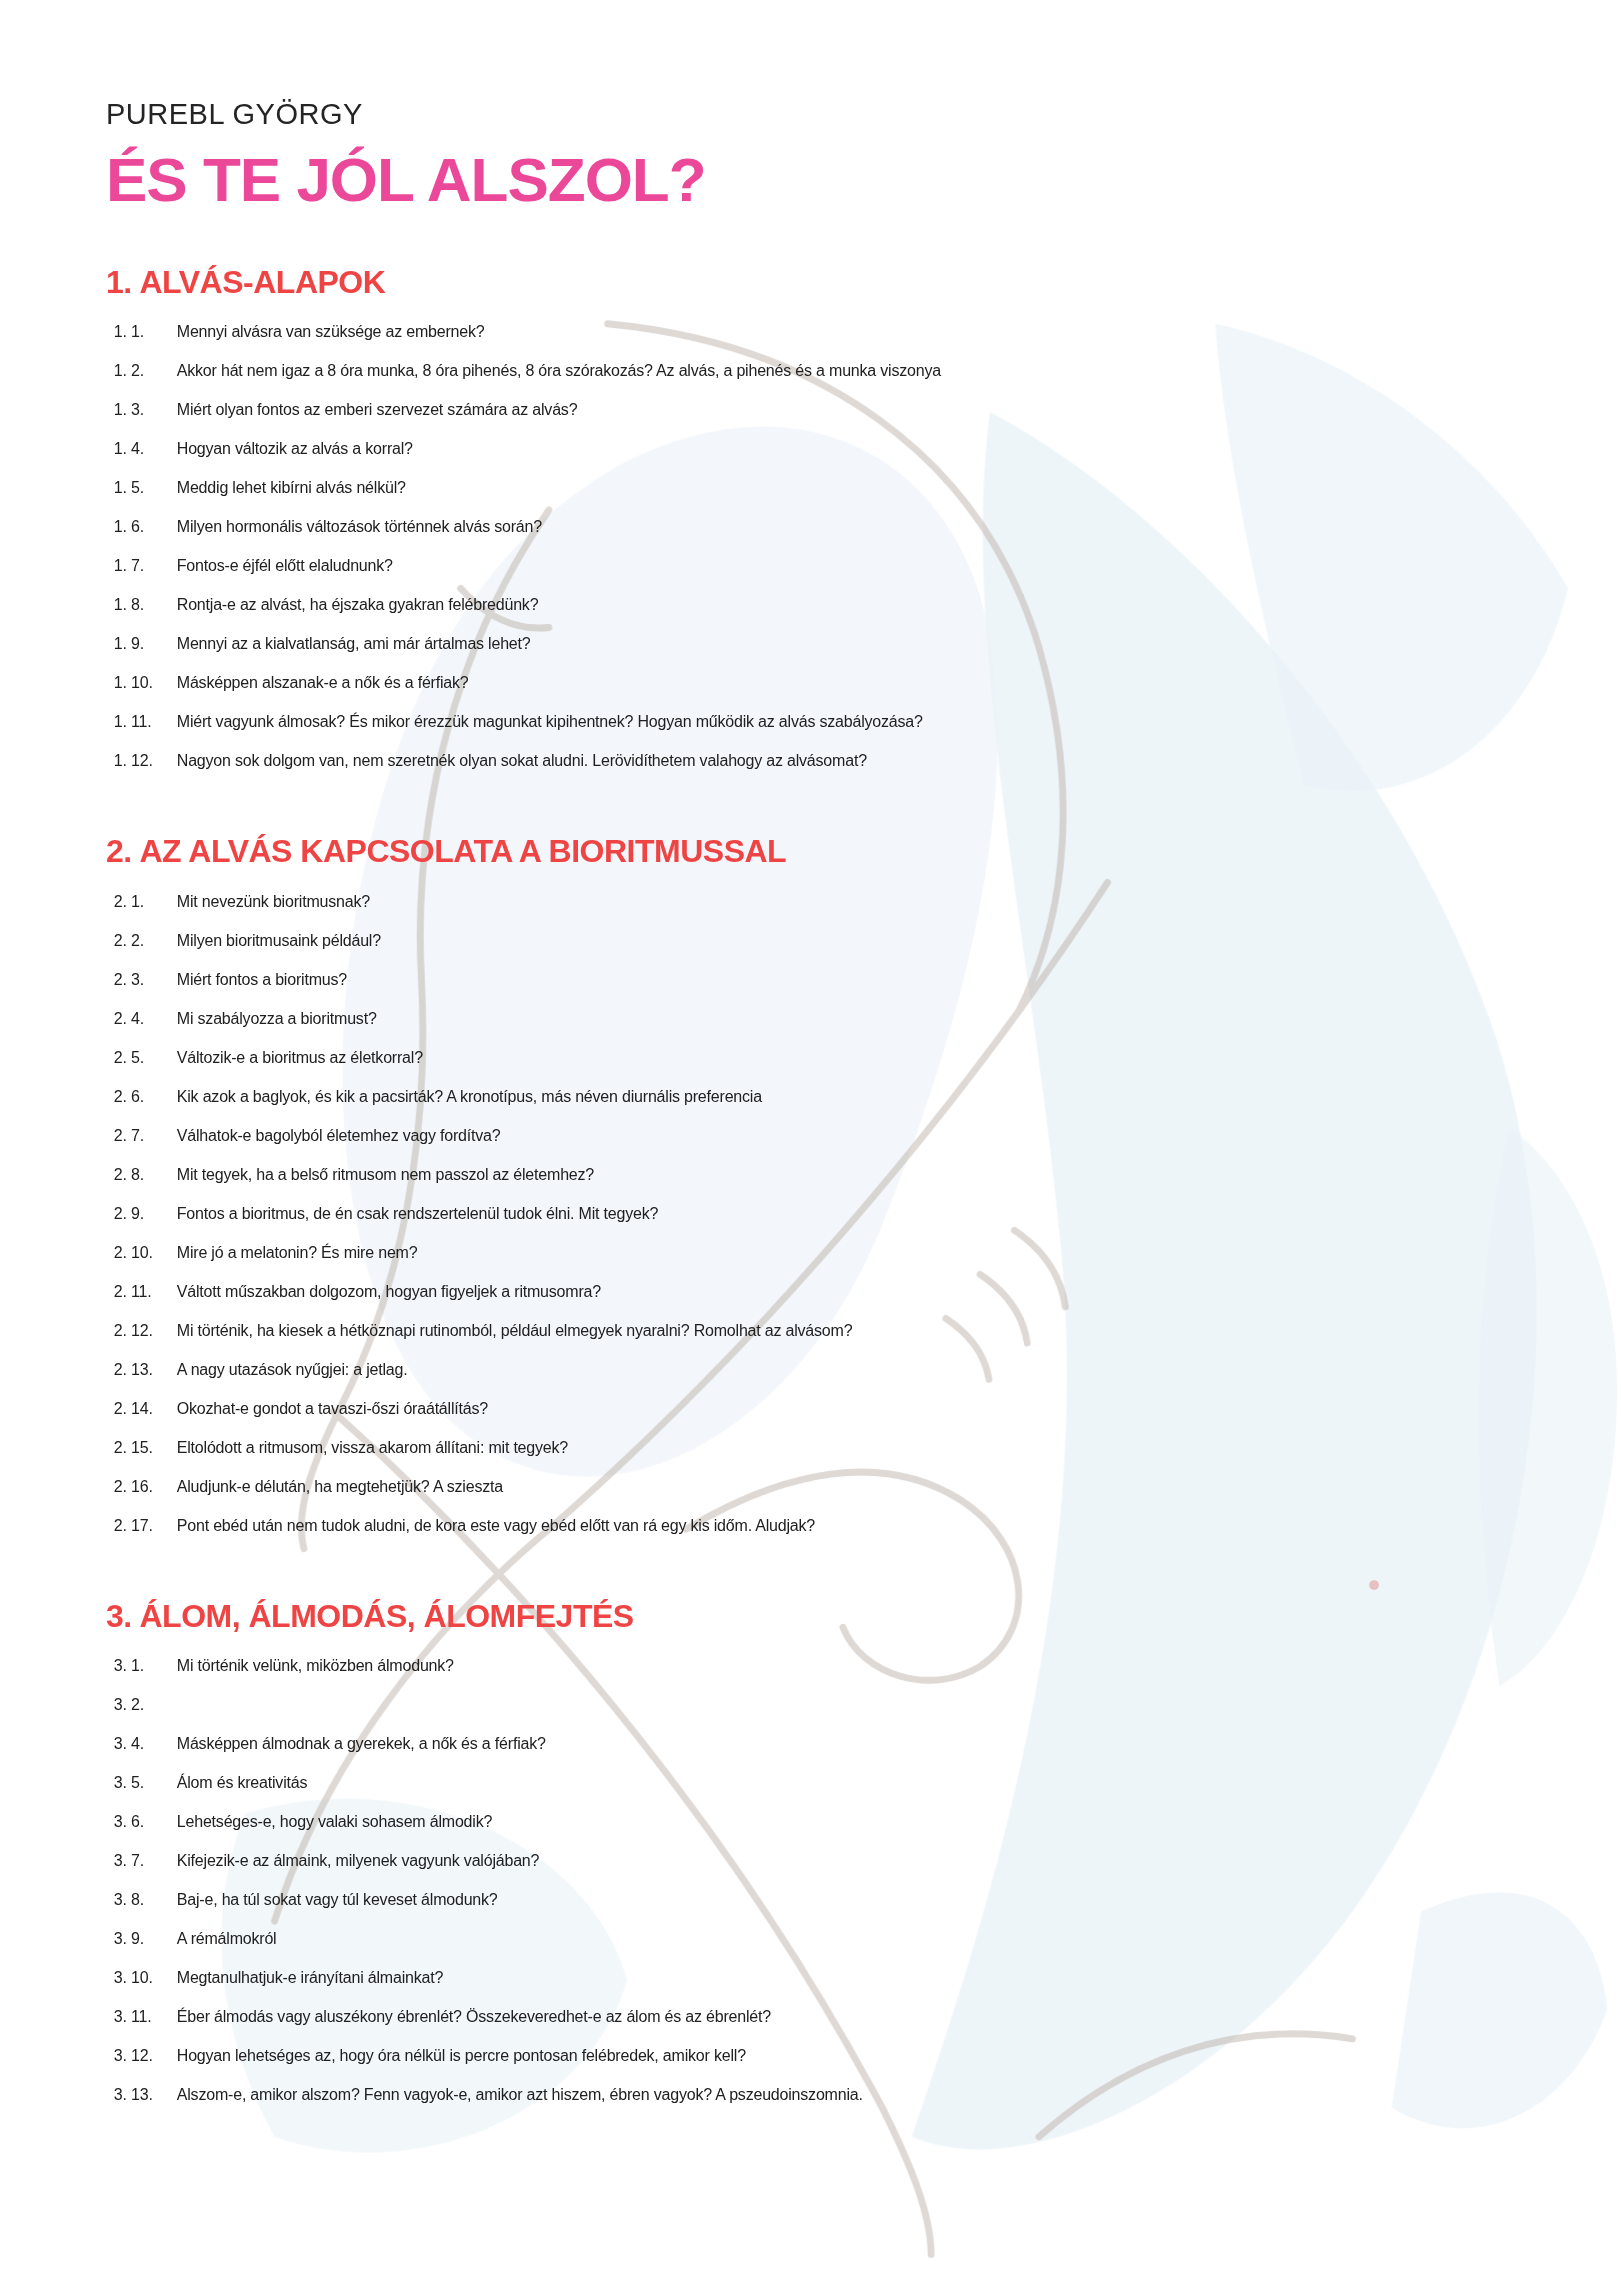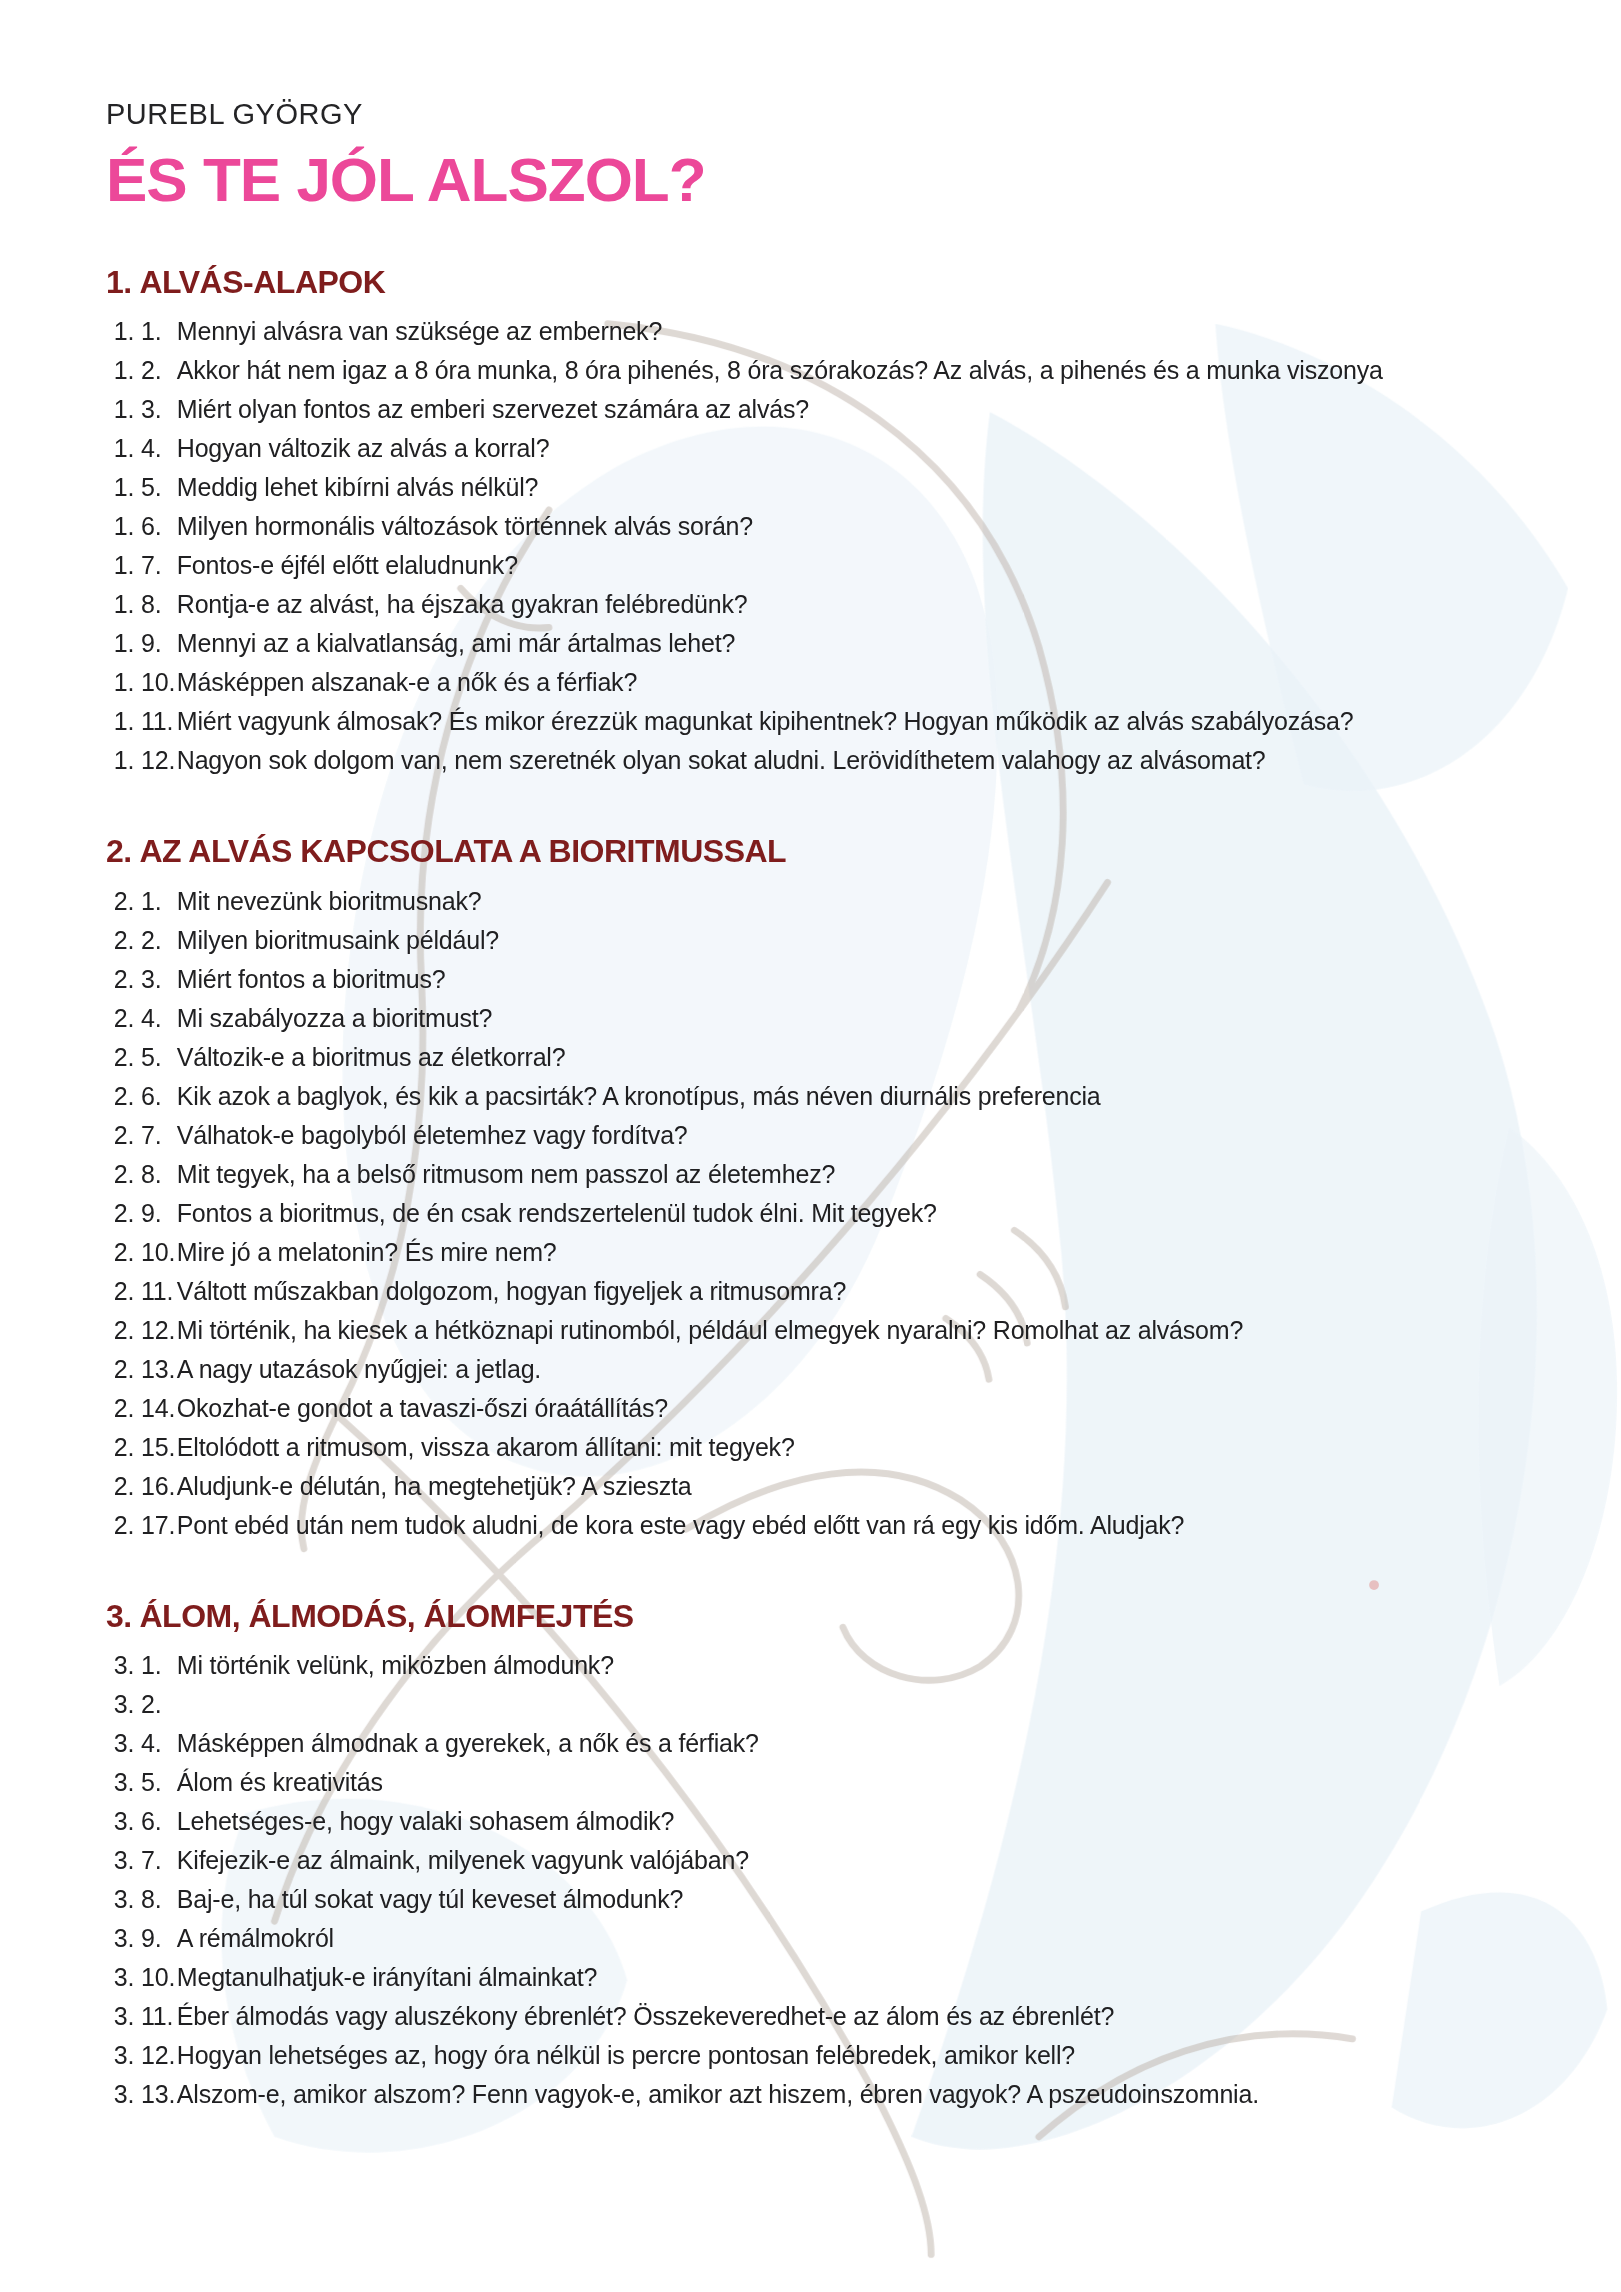--- a/index.html
+++ b/index.html
@@ -44,33 +44,33 @@
     letter-spacing: -1px;
     color: #ec4899;
     line-height: 1.0;
   }
   section.toc-section { margin: 0; }
   .section-heading {
     margin: 53px 0 0 0;
     font-size: 32px;
     font-weight: 700;
     letter-spacing: -0.5px;
-    color: #7f1d1d;
+    color: #ef4444;
     line-height: 1.15;
   }
   .section-heading .sec-num { margin-right: 7.8px; }
   ul.toc-list {
     list-style: none;
     margin: 11.8px 0 0 0;
     padding: 0 0 0 7.8px;
   }
   ul.toc-list li {
     display: flex;
     align-items: baseline;
-    font-size: 25px;
+    font-size: 16px;
     line-height: 39px;
     letter-spacing: -0.2px;
     color: #202022;
   }
   ul.toc-list .item-num {
     flex: 0 0 63px;
     white-space: nowrap;
   }
   ul.toc-list .item-text {
     white-space: nowrap;

